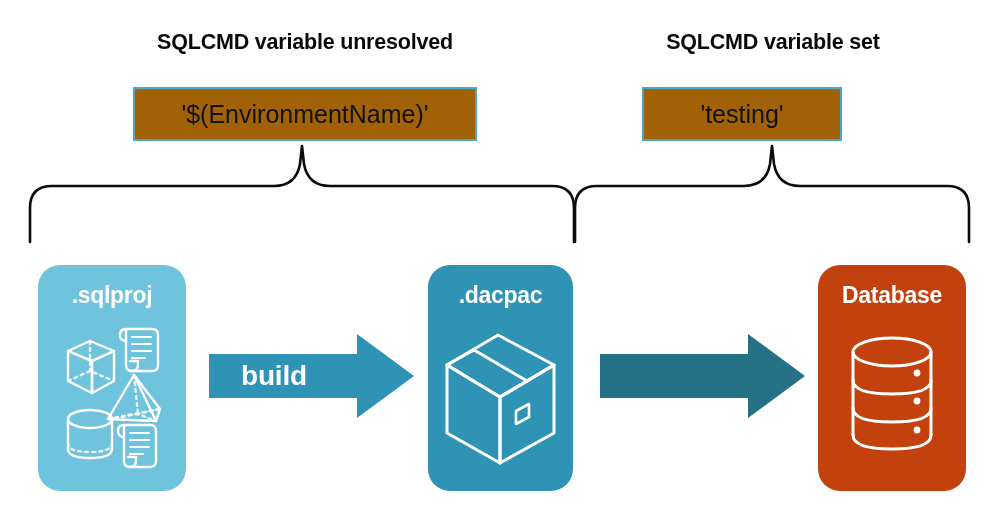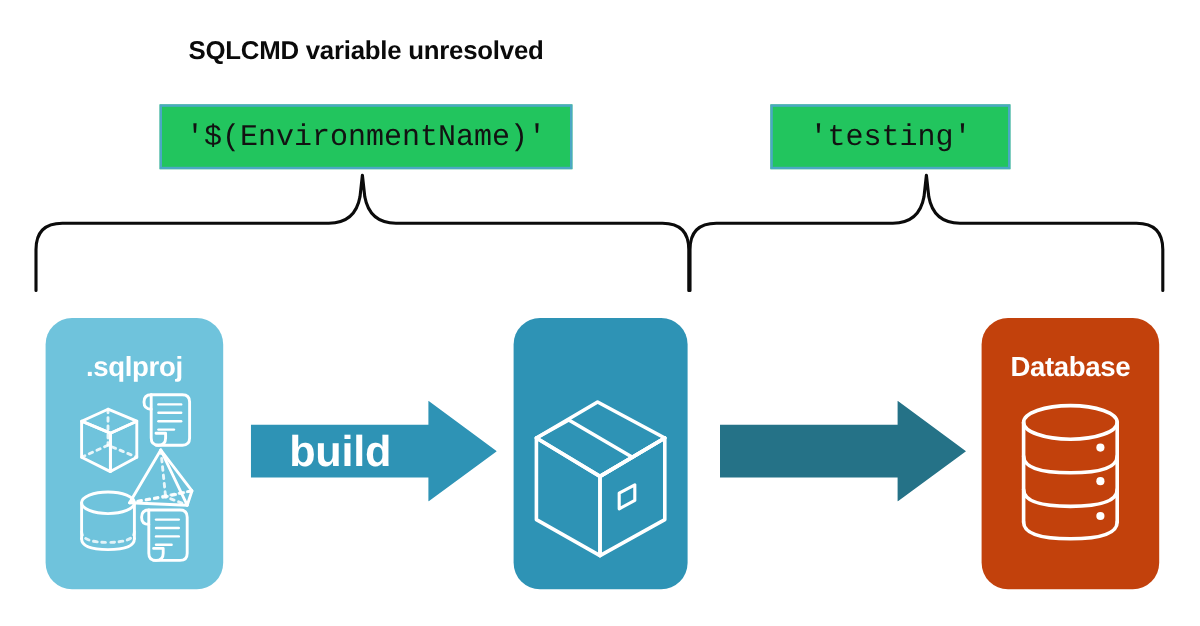--- a/index.html
+++ b/index.html
@@ -38,25 +38,25 @@
     line-height: 1;
   }
   #heading-left  { left: 0;   top: 32px; width: 610px; }
   #heading-right { left: 578px; top: 32px; width: 390px; }
 
   
   .code-box {
     position: absolute;
     box-sizing: border-box;
     border: 2px solid #4BA8C4;
-    background: #22c55e;
+    background: #a16207;
     display: flex;
     align-items: center;
     justify-content: center;
-    font-family: Liberation Mono, monospace;
+    font-family: Liberation Sans, sans-serif;
     font-size: 25px;
     color: #121212;
     letter-spacing: 0px;
     white-space: nowrap;
   }
   #code-box-left  { left: 133px; top: 87px; width: 344px; height: 54px; }
   #code-box-right { left: 642px; top: 87px; width: 200px; height: 54px; }
 
   
   .brace-svg { position: absolute; top: 144px; }
@@ -66,21 +66,21 @@
   
   .artifact {
     position: absolute;
     border-radius: 22px;
     overflow: hidden;
   }
   .artifact-label {
     position: absolute;
     left: 0;
     right: 0;
-    top: 27px;
+    top: 17px;
     text-align: center;
     color: #ffffff;
     font-family: "Liberation Sans", sans-serif;
     font-weight: bold;
     font-size: 23px;
     letter-spacing: -0.3px;
     white-space: nowrap;
   }
   .artifact-art {
     position: absolute;
@@ -103,36 +103,37 @@
   .arrow-label {
     position: absolute;
     left: 0;
     top: 0;
     height: 84px;
     display: flex;
     align-items: center;
     color: #ffffff;
     font-family: "Liberation Sans", sans-serif;
     font-weight: bold;
-    font-size: 36px;
+    font-size: 28px;
     letter-spacing: -0.2px;
     white-space: nowrap;
   }
   #arrow-build  { left: 209px; width: 205px; }
   #arrow-build .arrow-label  { padding-left: 32px; }
   #arrow-deploy { left: 600px; width: 205px; }
   #arrow-deploy .arrow-label { padding-left: 18px; }
 </style>
 </head>
 <body>
 
 <div id="stage">
 
   <div class="heading" id="heading-left">SQLCMD variable unresolved</div>
 
+  <div class="heading" id="heading-right">SQLCMD variable set</div>
 
   <div class="code-box" id="code-box-left">'$(EnvironmentName)'</div>
 
   <div class="code-box" id="code-box-right">'testing'</div>
 
   <div class="abs brace-svg" id="brace-left-wrap">
     <svg width="548" height="100" viewBox="0 0 548 100" fill="none" xmlns="http://www.w3.org/2000/svg">
       <path d="M2 98 L2 64 Q2 42 24 42 L246 42 Q268 42 272 20 L274 2 L276 20 Q280 42 302 42 L524 42 Q546 42 546 64 L546 98" stroke="#0b0b0b" stroke-width="2.6" fill="none" stroke-linecap="round" stroke-linejoin="round"></path>
     </svg>
   </div>
@@ -197,20 +198,21 @@
   </div>
 
   <div class="arrow" id="arrow-build">
     <svg width="205" height="84" viewBox="0 0 205 84" xmlns="http://www.w3.org/2000/svg" aria-hidden="true">
       <path d="M0 20 L148 20 L148 0 L205 42 L148 84 L148 64 L0 64 Z" fill="#2E93B5"></path>
     </svg>
     <div class="arrow-label">build</div>
   </div>
 
   <div class="artifact" id="box-dacpac">
+    <div class="artifact-label">.dacpac</div>
     <div class="artifact-art">
       <svg width="145" height="172" viewBox="0 0 145 172" fill="none" xmlns="http://www.w3.org/2000/svg" stroke="#ffffff" stroke-width="3" stroke-linecap="round" stroke-linejoin="round">
         <g>
 
           <path d="M19 52 L19 120 L72 150 L72 84 Z" fill="none"></path>
           <path d="M126 52 L126 120 L72 150 L72 84 Z" fill="none"></path>
           <path d="M19 52 L70 22 L126 52 L72 84 Z" fill="none"></path>
 
           <path d="M46 37 L99 68" fill="none"></path>
           <path d="M99 68 L126 52" fill="none"></path>

